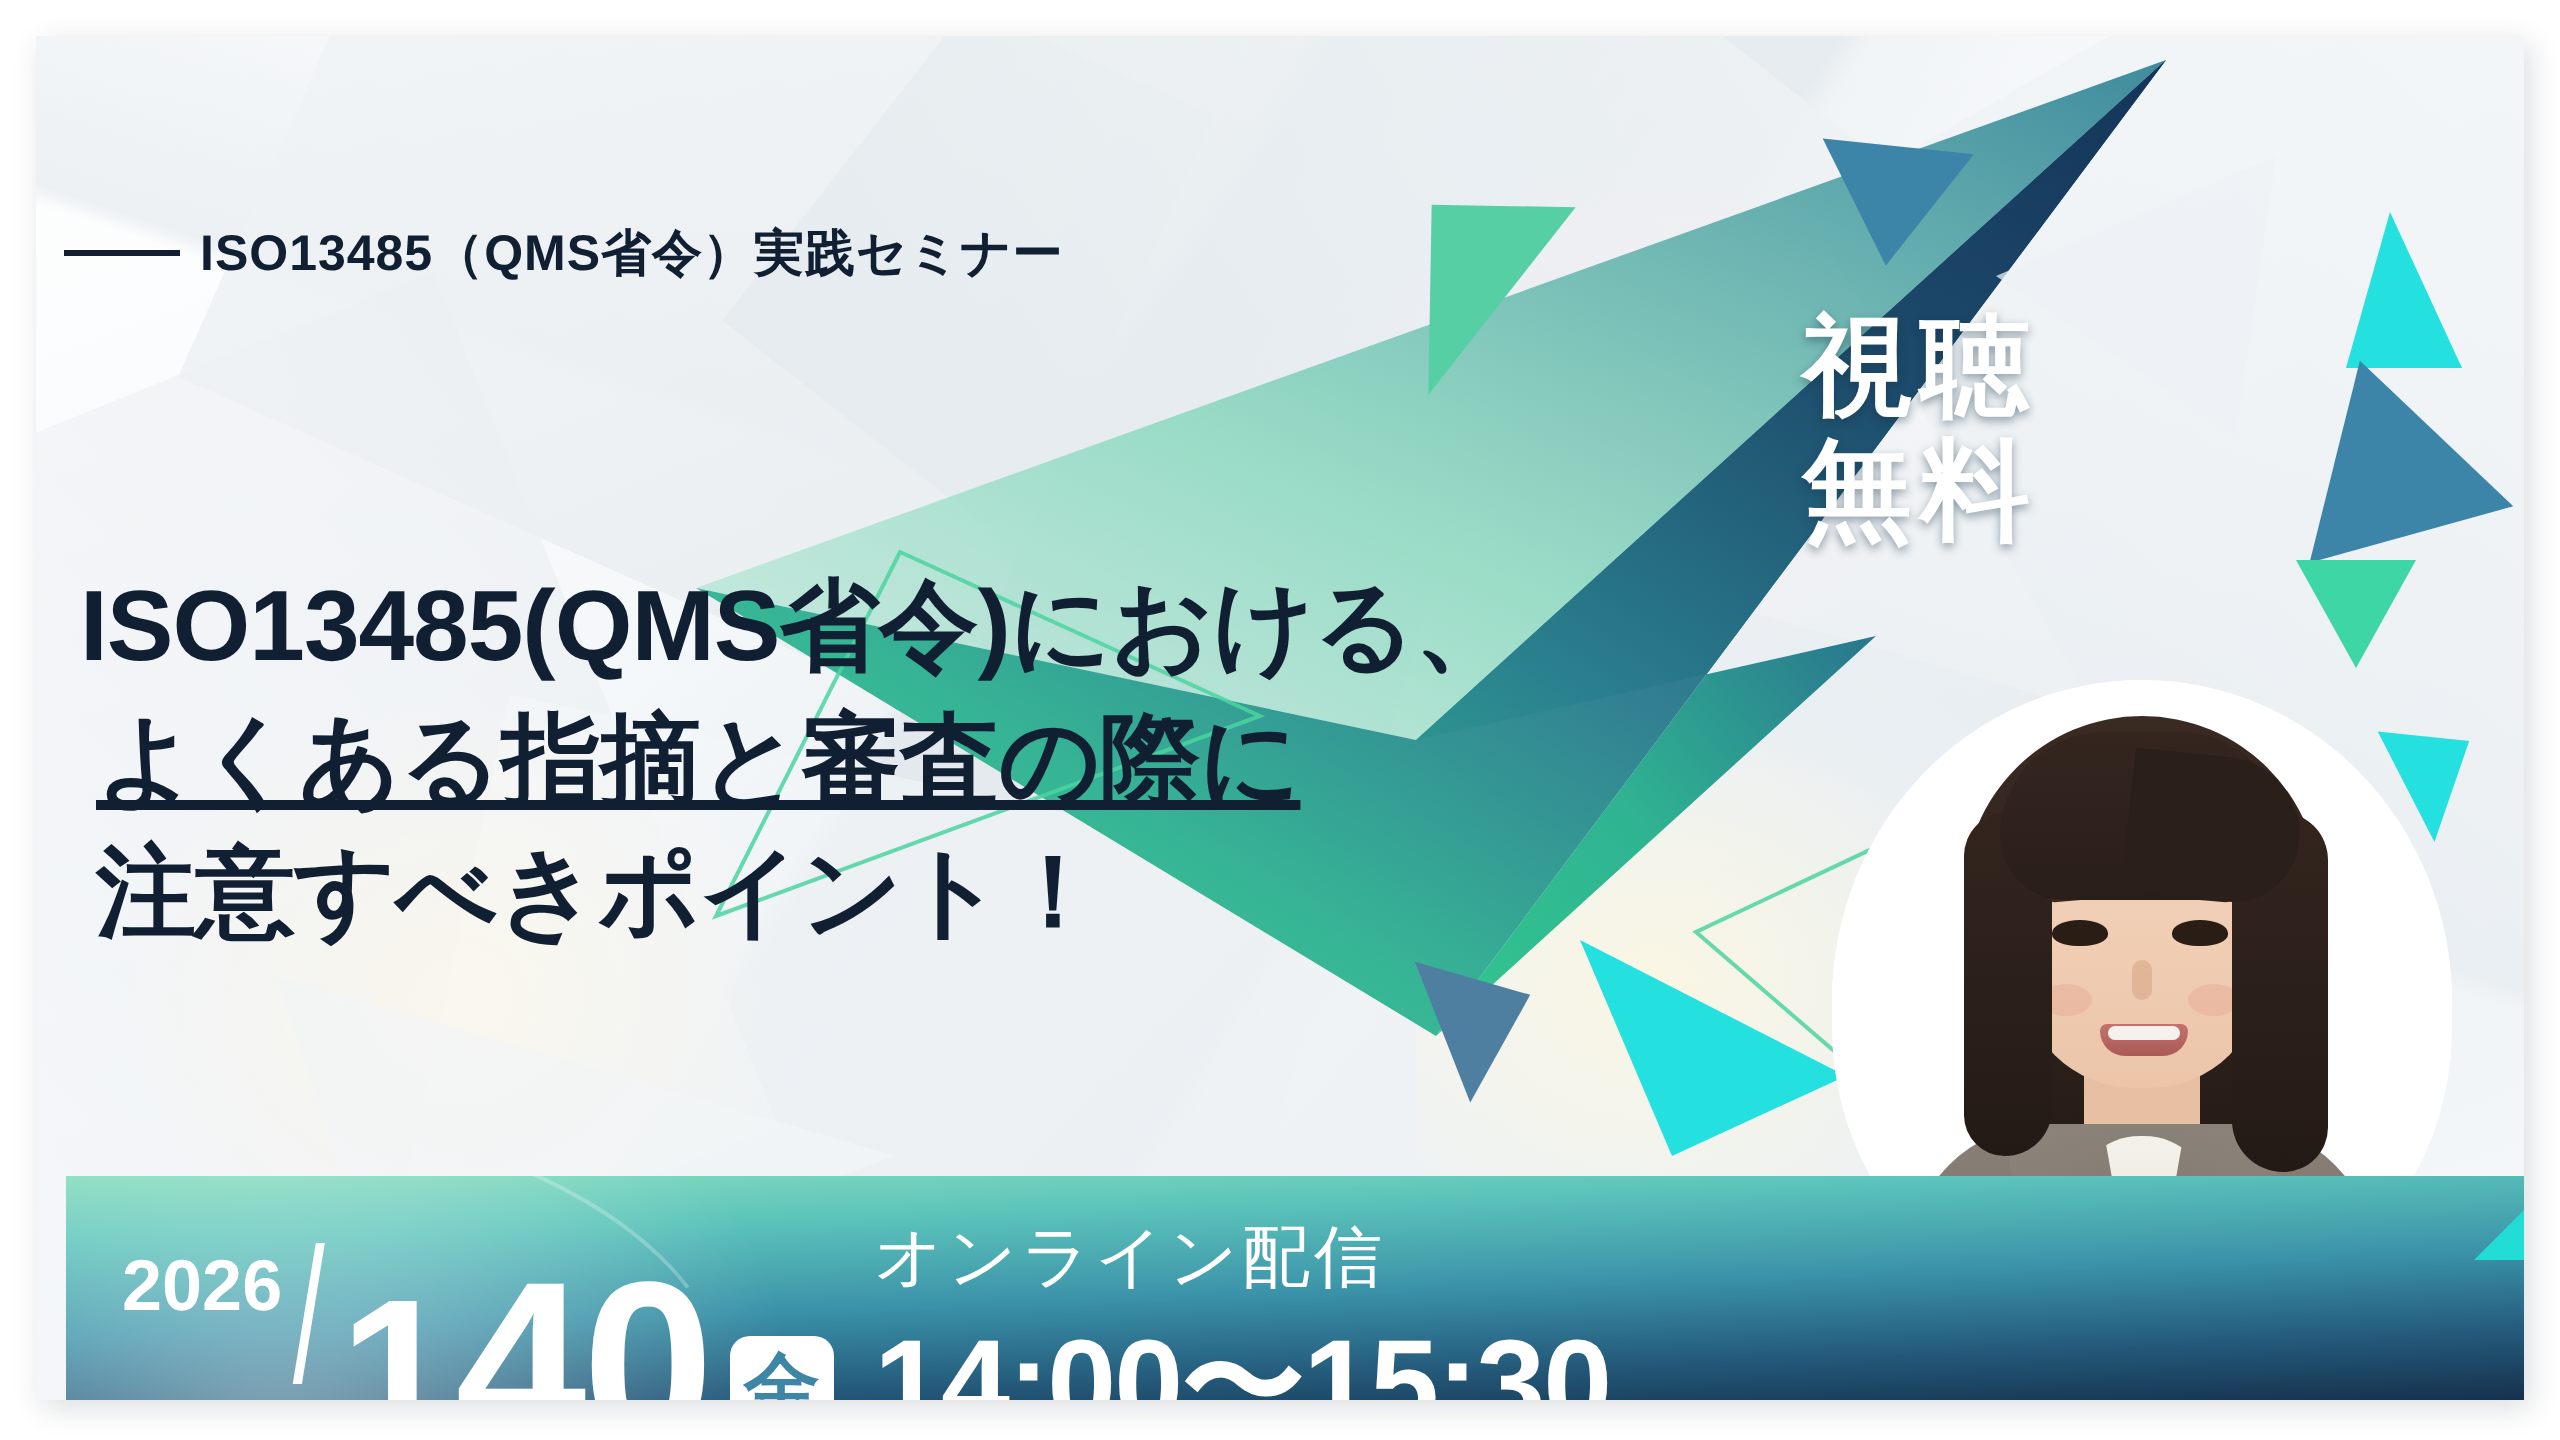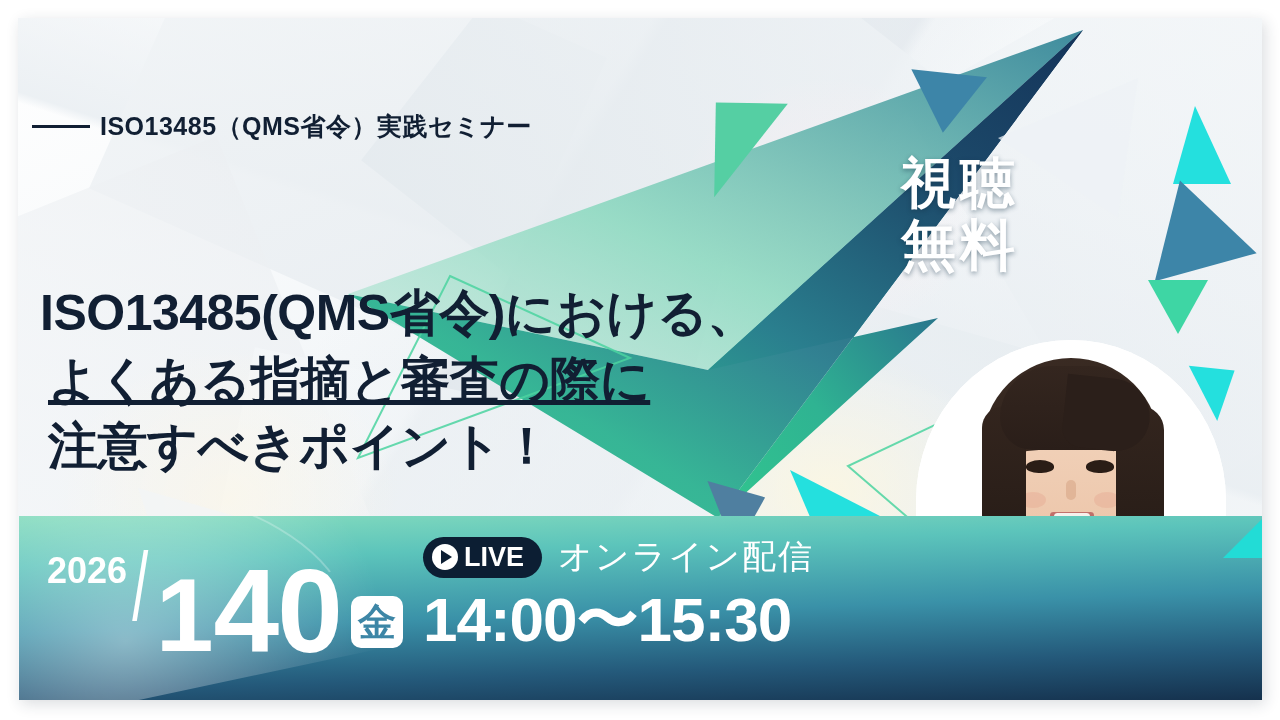--- a/index.html
+++ b/index.html
@@ -213,24 +213,24 @@
     color: #ffffff;
     font-size: 27px;
     font-weight: bold;
     letter-spacing: 1px;
     white-space: nowrap;
   }
 
   
   #date-bar {
     position: absolute;
-    left: 1px;
+    left: 15px;
     bottom: 0;
     width: 1244px;
-    height: 184px;
+    height: 112px;
     background: linear-gradient(178deg, #86dcbe 0%, #5cc4bb 22%, #3a91a8 52%, #24597a 78%, #15314d 100%);
     overflow: hidden;
   }
   #date-bar .sheen {
     position: absolute;
     left: -40px; top: -130px;
     width: 420px; height: 300px;
     background: radial-gradient(ellipse at 30% 80%, rgba(255,255,255,.42), rgba(255,255,255,0) 62%);
     transform: rotate(-12deg);
   }
@@ -477,26 +477,20 @@
 
       <div id="date-group">
         <div id="year">2026</div>
         <div id="slash">/</div>
         <div id="month">1</div>
         <div id="day">40</div>
         <div id="dow">金</div>
       </div>
 
       <div id="live-row">
-        <div id="live-badge">
-          <span class="play-circle">
-            <span class="tri-play"></span>
-          </span>
-          <span class="live-text">LIVE</span>
-        </div>
         <div id="delivery">オンライン配信</div>
       </div>
 
       <div id="time">14:00〜15:30</div>
     </div>
 
   </div>
 </div>
 
 </body></html>

